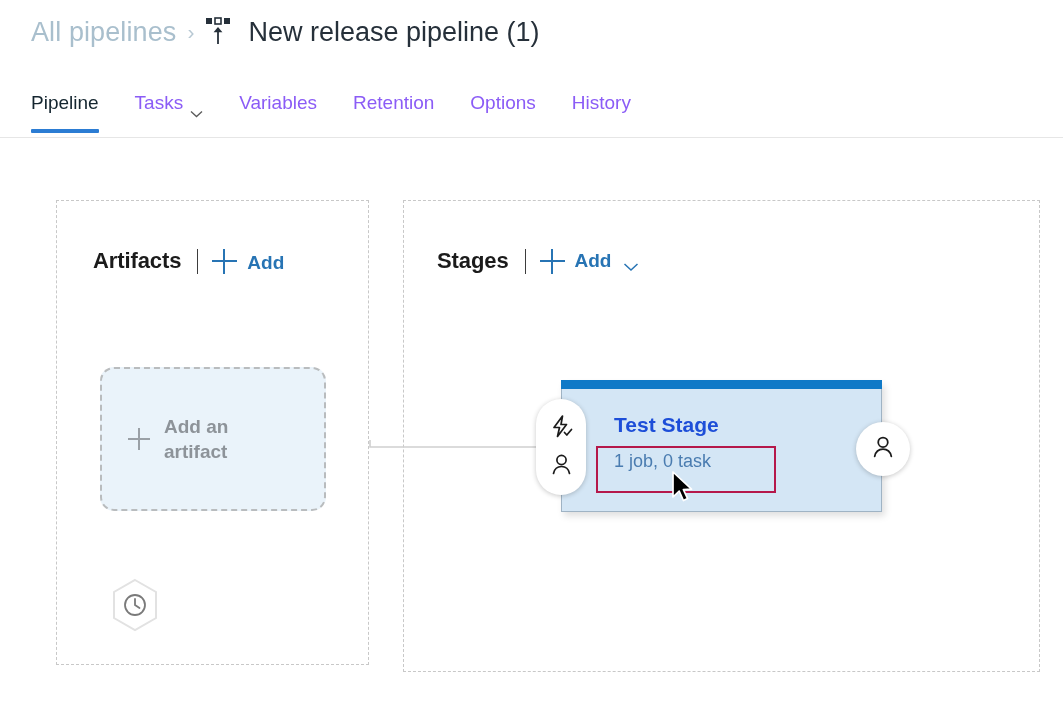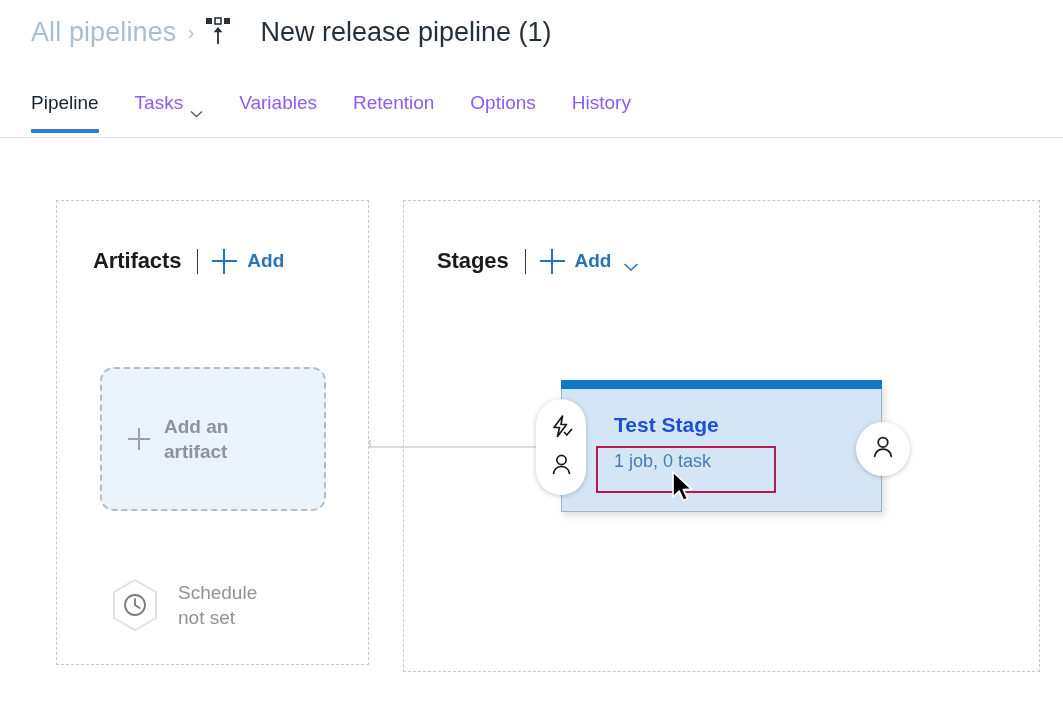--- a/index.html
+++ b/index.html
@@ -36,21 +36,21 @@
   }
   #breadcrumb .crumb-sep {
     font-size: 21px;
     color: #b7c8d3;
     line-height: 1;
     padding-bottom: 2px;
   }
   #breadcrumb .crumb-current-wrap {
     display: flex;
     align-items: center;
-    gap: 29px;
+    gap: 17px;
   }
   #breadcrumb .crumb-current {
     font-size: 27px;
     color: #26303a;
     white-space: nowrap;
   }
   .pipeline-glyph {
     display: block;
     width: 26px;
     height: 30px;
@@ -126,21 +126,21 @@
     box-sizing: border-box;
   }
 
   .panel-header {
     position: absolute;
     top: 47px;
     display: flex;
     align-items: center;
     white-space: nowrap;
   }
-  #artifacts-panel .panel-header { left: 36px; }
+  #artifacts-panel .panel-header { left: 36px; align-items: flex-end; }
   #stages-panel .panel-header { left: 33px; }
 
   .panel-title {
     font-size: 22px;
     font-weight: bold;
     color: #1b1b1b;
     letter-spacing: -0.1px;
   }
   .hdr-sep {
     display: inline-block;
@@ -404,22 +404,20 @@
 </div>
 
 <div id="schedule-row">
   <span class="hex-wrap">
     <svg viewBox="0 0 54 54" xmlns="http://www.w3.org/2000/svg">
       <path d="M27 2 L48 14 L48 40 L27 52 L6 40 L6 14 Z" fill="#ffffff" stroke="#e2e2e2" stroke-width="2"></path>
       <circle cx="27" cy="27" r="10" fill="none" stroke="#7a7a7a" stroke-width="1.8"></circle>
       <path d="M27 21 V27 L31.5 30" stroke="#7a7a7a" stroke-width="1.8" fill="none" stroke-linecap="round"></path>
     </svg>
   </span>
-  <span class="sched-text">Schedule
-not set</span>
 </div>
 
 <div id="stages-panel">
   <div class="panel-header">
     <span class="panel-title">Stages</span>
     <span class="hdr-sep"></span>
     <span class="plus-icon"></span>
     <span class="add-label">Add</span>
     <span class="add-chev">
       <svg viewBox="0 0 16 10" xmlns="http://www.w3.org/2000/svg">

